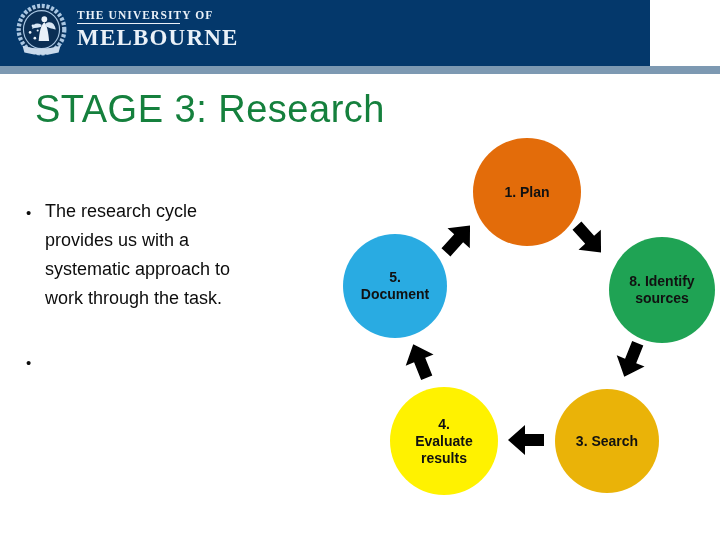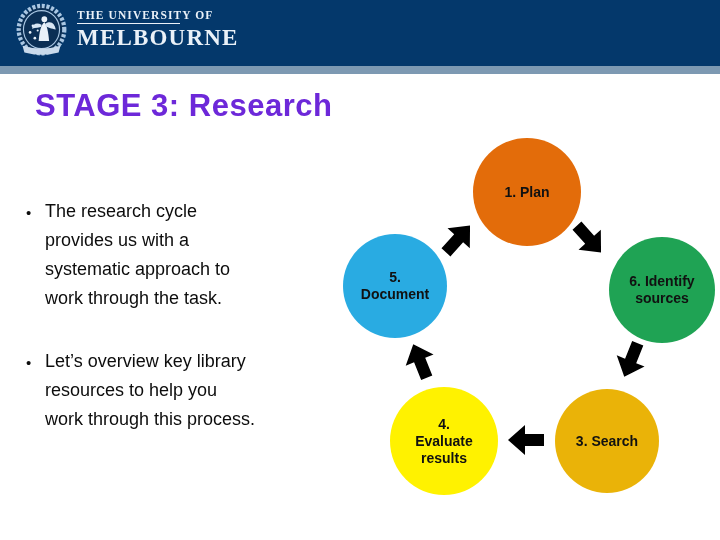--- a/index.html
+++ b/index.html
@@ -1,29 +1,29 @@
 <!DOCTYPE html>
 <html><head>
 <meta charset="utf-8">
 <style>
   html,body{margin:0;padding:0;background:#fff;}
   .slide{position:relative;width:720px;height:540px;background:#fff;overflow:hidden;
          font-family:"Liberation Sans",sans-serif;}
 
   
-  .topbar{position:absolute;left:0;top:0;width:720px;height:66px;display:flex;align-items:center;}
+  .topbar{position:absolute;left:0;top:0;width:650px;height:66px;display:flex;align-items:center;}
   .crest{position:absolute;left:13px;top:3px;}
   .wordmark{position:absolute;left:77px;top:9px;color:#EAF1F8;}
   .wm-top{font-family:"Liberation Serif",serif;font-size:11.5px;letter-spacing:1.1px;font-weight:600;}
   .wm-rule{height:1px;background:#EAF1F8;margin:2px 0 1px 0;width:103px;}
   .wm-bottom{font-family:"Liberation Serif",serif;font-size:23px;font-weight:bold;letter-spacing:1.2px;}
   .band{position:absolute;left:0;top:66px;width:720px;height:8px;}
 
   
-  .title{position:absolute;left:35px;top:88px;margin:0;font-size:31px;font-weight:bold;color:#6d28d9;
+  .title{position:absolute;left:35px;top:88px;margin:0;font-size:38px;font-weight:normal;color:#15803d;
          letter-spacing:0.5px;}
 
   
   .bullets{position:absolute;left:26px;top:197px;width:330px;}
   .bullet{display:flex;margin-bottom:34px;}
   .dot{width:19px;font-size:15px;line-height:29px;padding-top:1px;color:#0d0d0d;flex:none;}
   .btext{white-space:pre-line;font-size:18px;line-height:29px;color:#0d0d0d;}
 
   
   .diagram{position:absolute;left:0;top:0;width:720px;height:420px;pointer-events:none;}
@@ -75,33 +75,30 @@
   <div class="bullets">
     <div class="bullet">
       <span class="dot">•</span>
       <span class="btext">The research cycle
 provides us with a
 systematic approach to
 work through the task.</span>
     </div>
     <div class="bullet">
       <span class="dot">•</span>
-      <span class="btext">Let’s overview key library
-resources to help you
-work through this process.</span>
     </div>
   </div>
 
   <div class="diagram">
 
     <div class="circle c1" style="background-color: rgb(227, 108, 10);">
       <span class="clabel">1. Plan</span>
     </div>
     <div class="circle c2" style="background-color: rgb(31, 163, 84);">
-      <span class="clabel">6. Identify
+      <span class="clabel">8. Identify
 sources</span>
     </div>
     <div class="circle c3" style="background-color: #eab308;">
       <span class="clabel">3. Search</span>
     </div>
     <div class="circle c4" style="background-color: rgb(255, 242, 0);">
       <span class="clabel">4.
 Evaluate
 results</span>
     </div>

